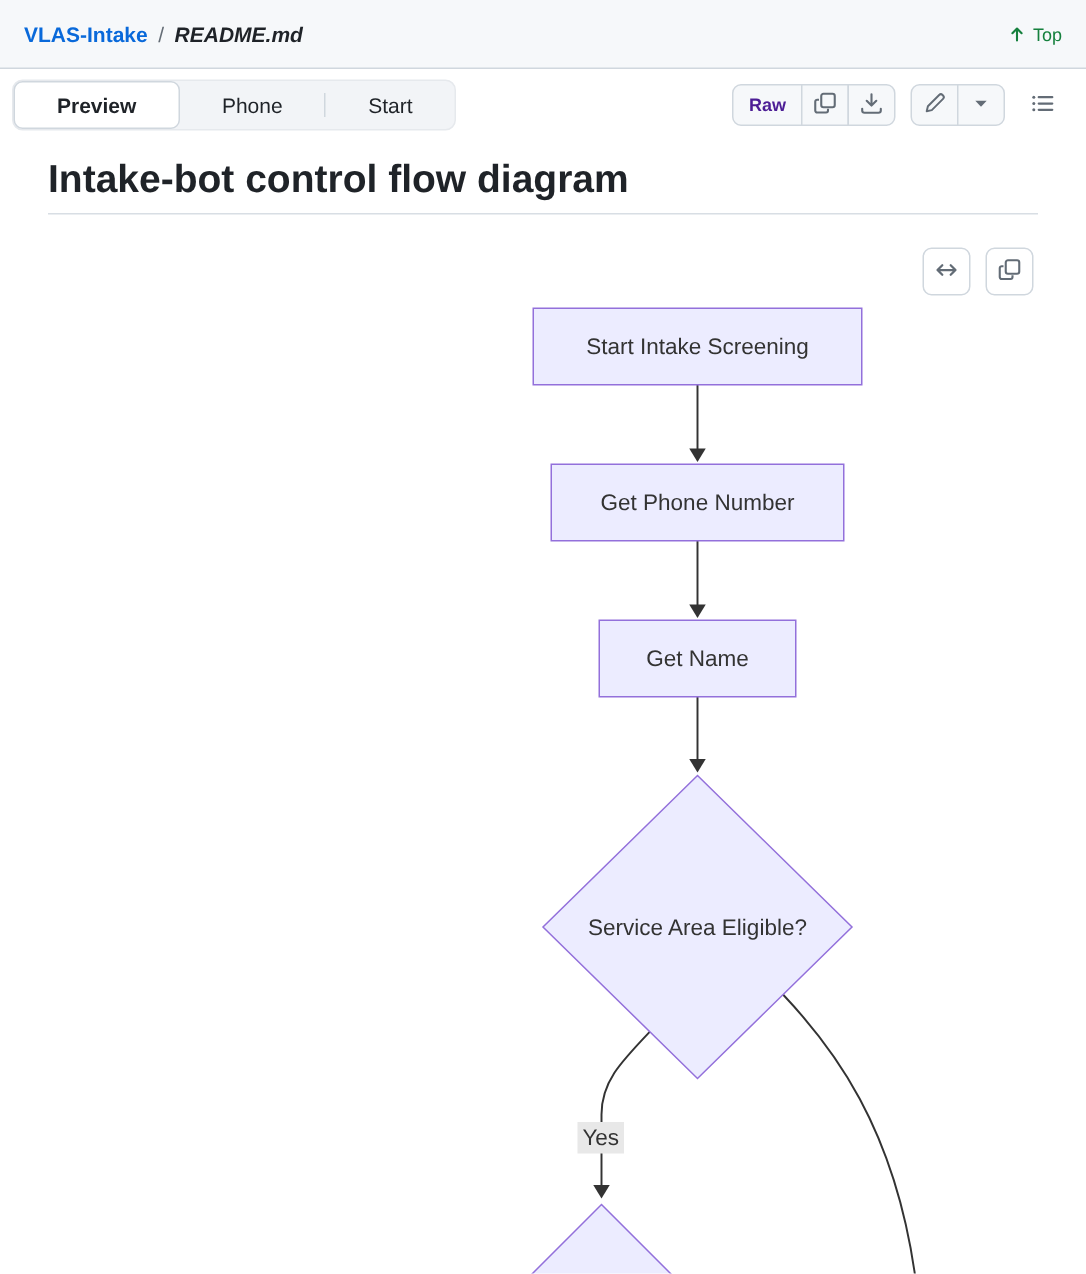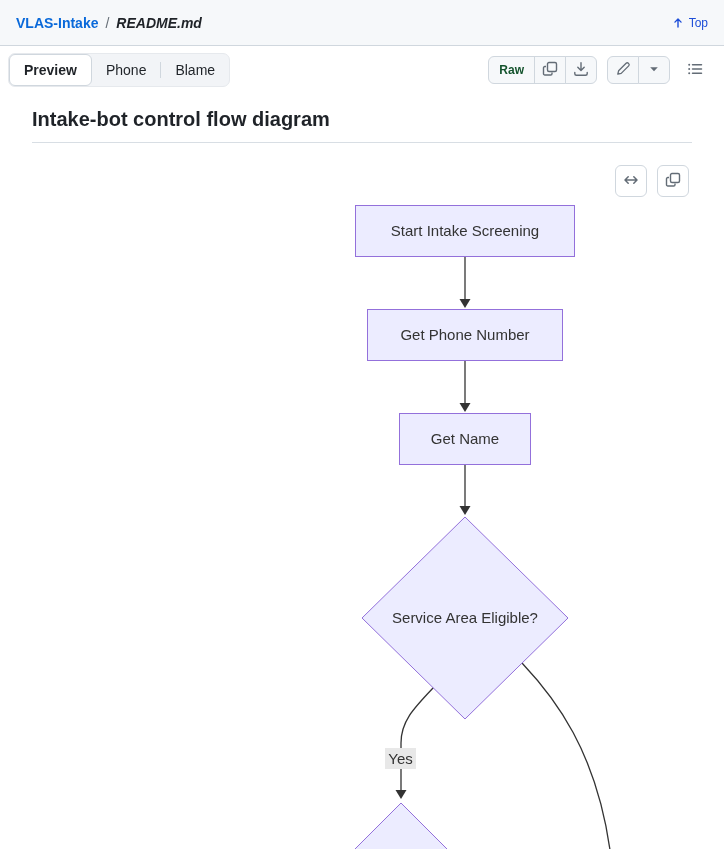--- a/index.html
+++ b/index.html
@@ -20,76 +20,76 @@
     border-bottom: 1px solid #d0d7de;
     display: flex; align-items: center; justify-content: space-between;
     padding: 0 16px;
   }
   .breadcrumb { display: flex; align-items: center; gap: 7px; font-size: 14px; }
   .breadcrumb .repo { color: #0969da; font-weight: 700; text-decoration: none; }
   .breadcrumb .sep { color: #656d76; }
   .breadcrumb .file { font-weight: 600; color: #1f2328; font-style: italic; }
   .top-link {
     display: flex; align-items: center; gap: 4px;
-    font-size: 12px; font-weight: 500; color: #1d4ed8; text-decoration: none;
+    font-size: 12px; font-weight: 500; color: #15803d; text-decoration: none;
   }
   .top-link svg { display: block; }
 
   
   .toolbar {
     height: 48px;
     display: flex; align-items: center; justify-content: space-between;
     padding: 0 14px 0 8px;
     background: #fff;
   }
   .tab-group {
     display: flex; align-items: center;
     background: #f2f4f7;
     border: 1px solid #e6e9ed;
     border-radius: 7px;
     height: 34px;
   }
   .tab {
-    height: 32px; padding: 0 14px;
+    height: 32px; padding: 0 28px;
     font-size: 14px; color: #1f2328;
     border-radius: 6px;
     display: flex; align-items: center;
   }
   .tab.active {
     background: #ffffff;
     border: 1px solid #d0d7de;
     font-weight: 600;
     margin: 0;
   }
   .tab-divider { width: 1px; height: 16px; background: #d0d7de; }
 
   .toolbar-right { display: flex; align-items: center; gap: 10px; }
   .btn-group { display: flex; }
   .gh-btn {
     height: 28px;
     display: flex; align-items: center; justify-content: center;
     padding: 0 10px;
     background: #f6f8fa;
     border: 1px solid #d0d7de;
-    font-size: 12px; font-weight: 600; color: #14532d;
+    font-size: 12px; font-weight: 600; color: #4c1d95;
   }
   .gh-btn.icon { padding: 0 7px; color: #636c76; }
   .btn-group .gh-btn:not(:first-child) { margin-left: -1px; }
   .btn-group .gh-btn:first-child { border-radius: 6px 0 0 6px; }
   .btn-group .gh-btn:last-child { border-radius: 0 6px 6px 0; }
   .plain-icon-btn {
     width: 30px; height: 28px;
     display: flex; align-items: center; justify-content: center;
     color: #636c76; border-radius: 6px;
   }
 
   
   .markdown-body { padding: 10px 32px 0; }
   .markdown-body h1 {
-    font-size: 20px; font-weight: 700; line-height: 30px;
+    font-size: 26px; font-weight: 700; line-height: 30px;
     color: #1f2328;
     padding-bottom: 8px;
     border-bottom: 1px solid #d8dee4;
   }
 
   
   .diagram {
     position: relative;
     margin: 8px -32px 0;
     height: 699px;
@@ -134,21 +134,21 @@
       </span>
       <span>Top</span>
     </a>
   </header>
 
   <div class="toolbar">
     <div class="tab-group">
       <button class="tab active">Preview</button>
       <button class="tab">Phone</button>
       <span class="tab-divider"></span>
-      <button class="tab">Blame</button>
+      <button class="tab">Start</button>
     </div>
 
     <div class="toolbar-right">
       <div class="btn-group">
         <button class="gh-btn">Raw</button>
         <button class="gh-btn icon">
           <span>
             <svg width="16" height="16" viewBox="0 0 16 16">
                 <rect x="5.5" y="1.5" width="9" height="9" rx="1.5" fill="none" stroke="currentColor" stroke-width="1.4"></rect>
                 <path d="M4 5.5H2.8A1.3 1.3 0 0 0 1.5 6.8v5.9A1.3 1.3 0 0 0 2.8 14h5.9A1.3 1.3 0 0 0 10 12.7V11.5" fill="none" stroke="currentColor" stroke-width="1.4"></path>

